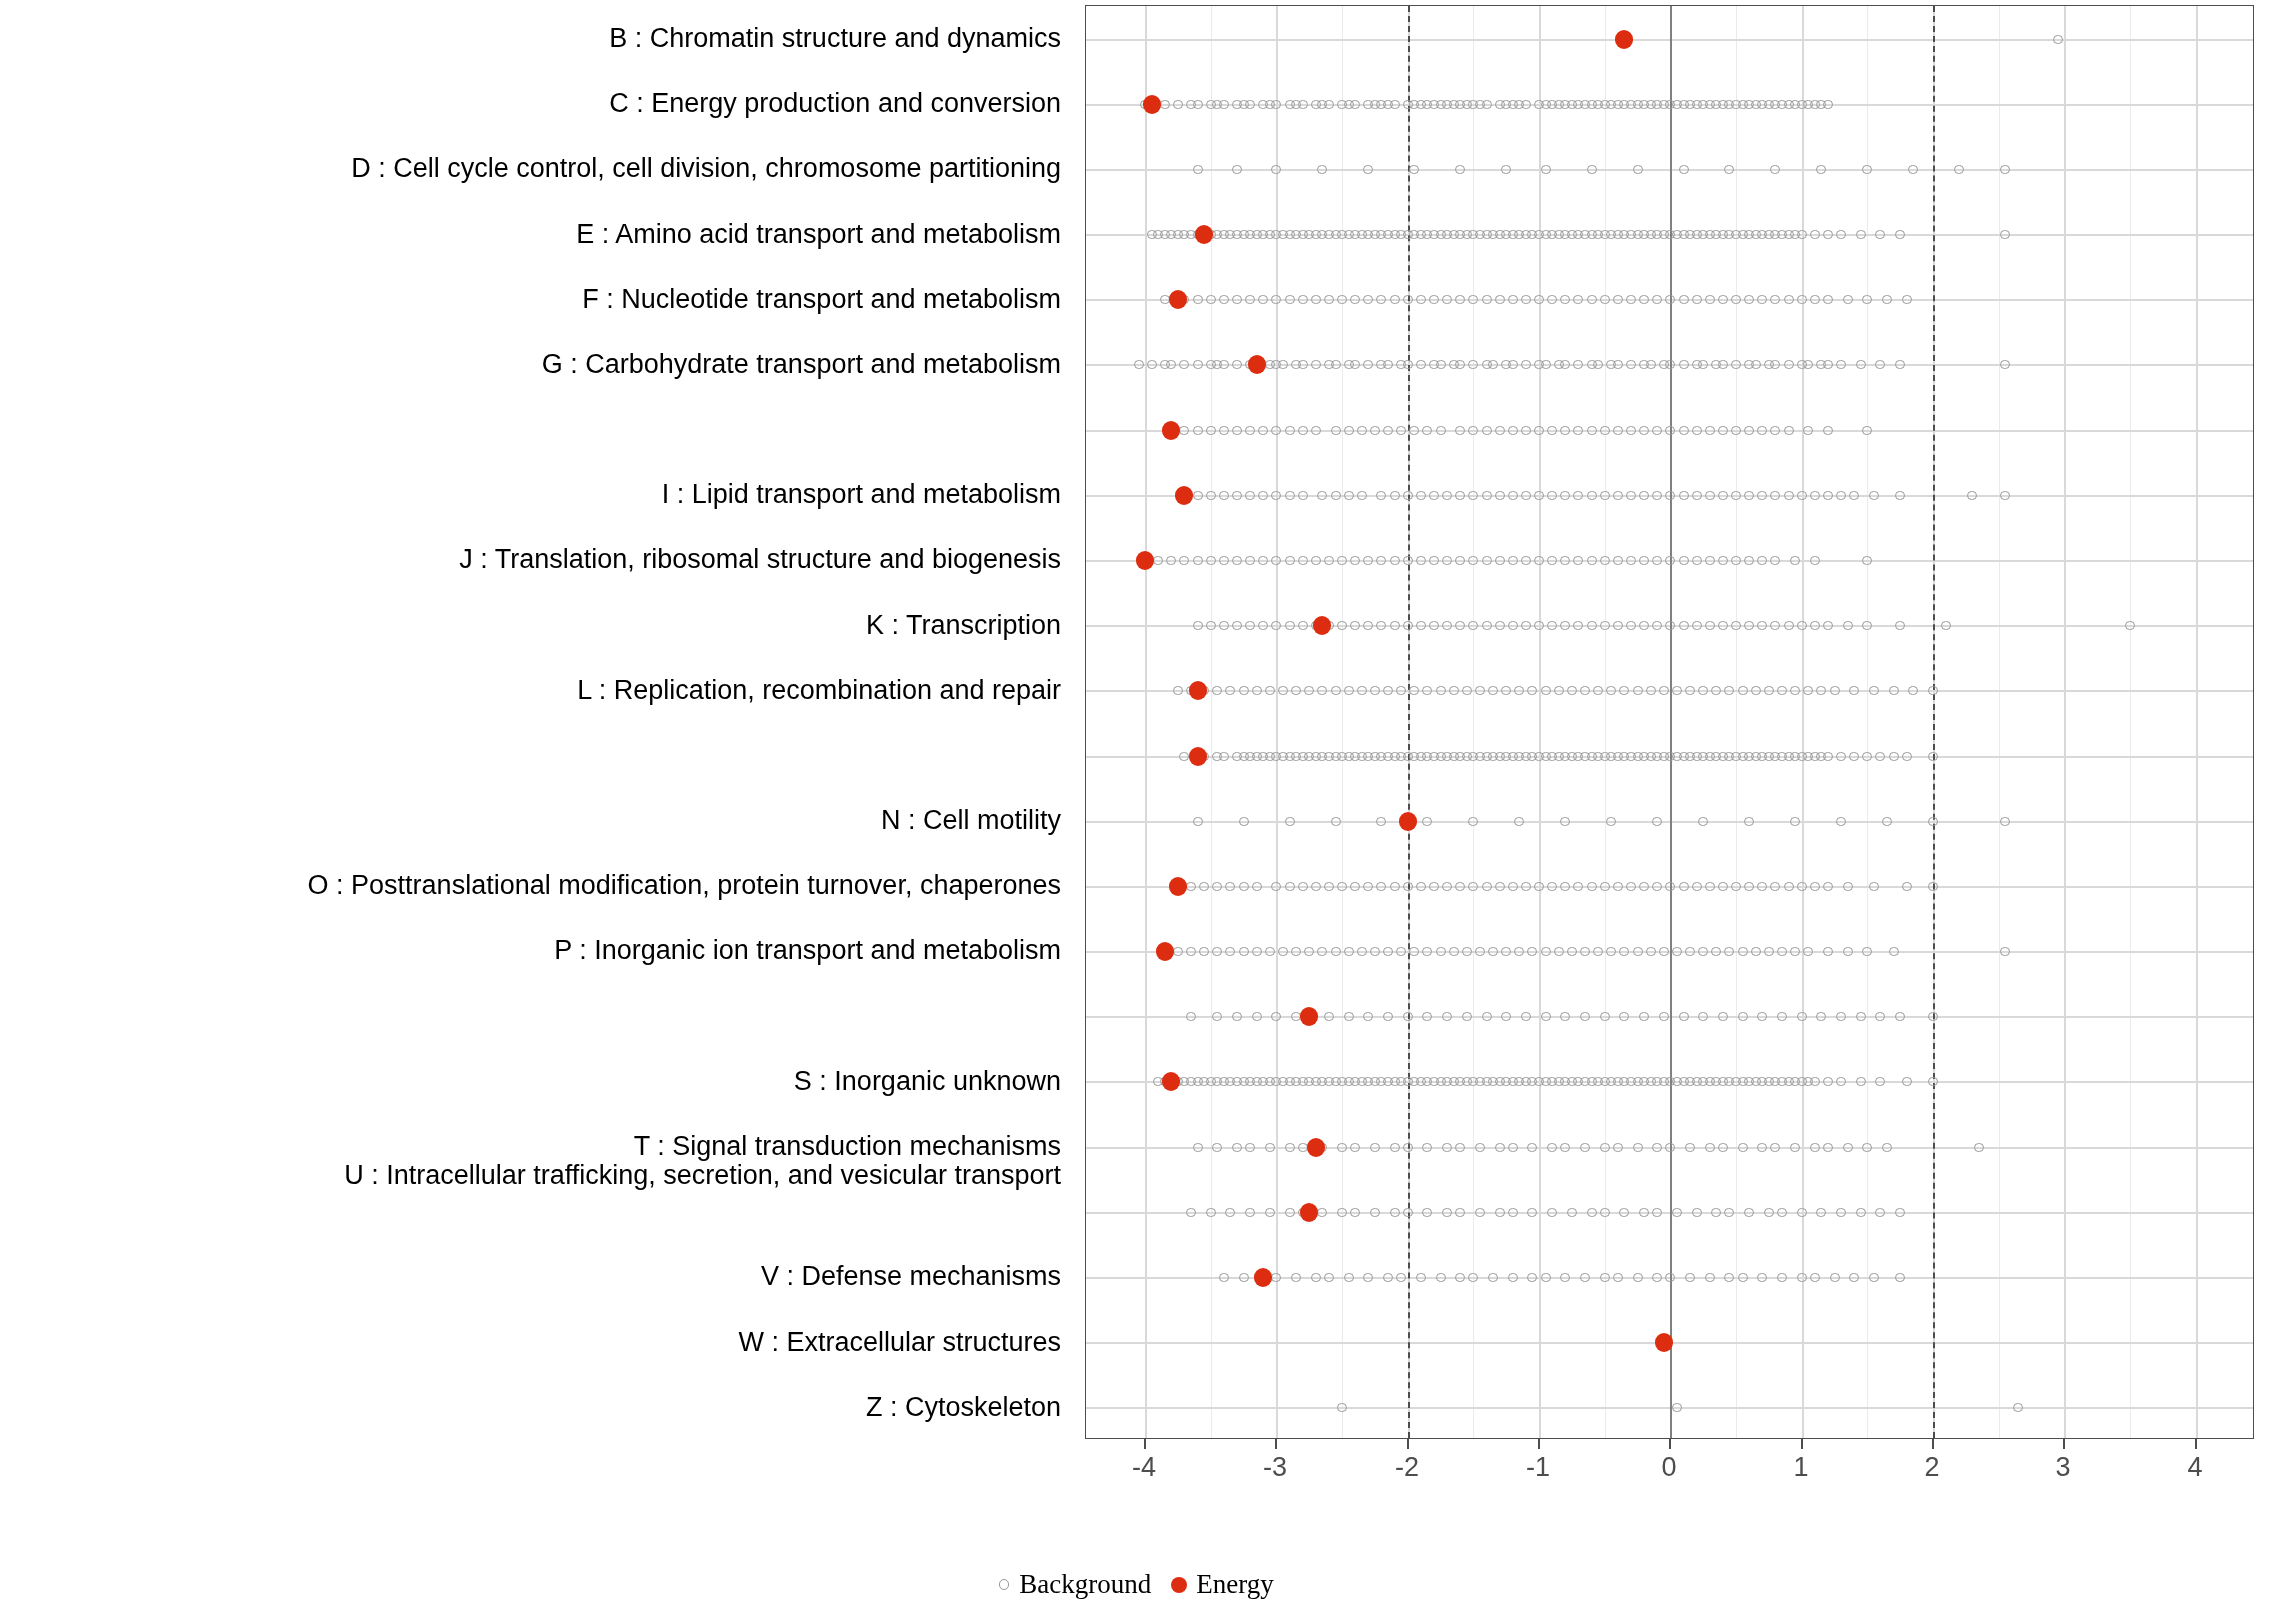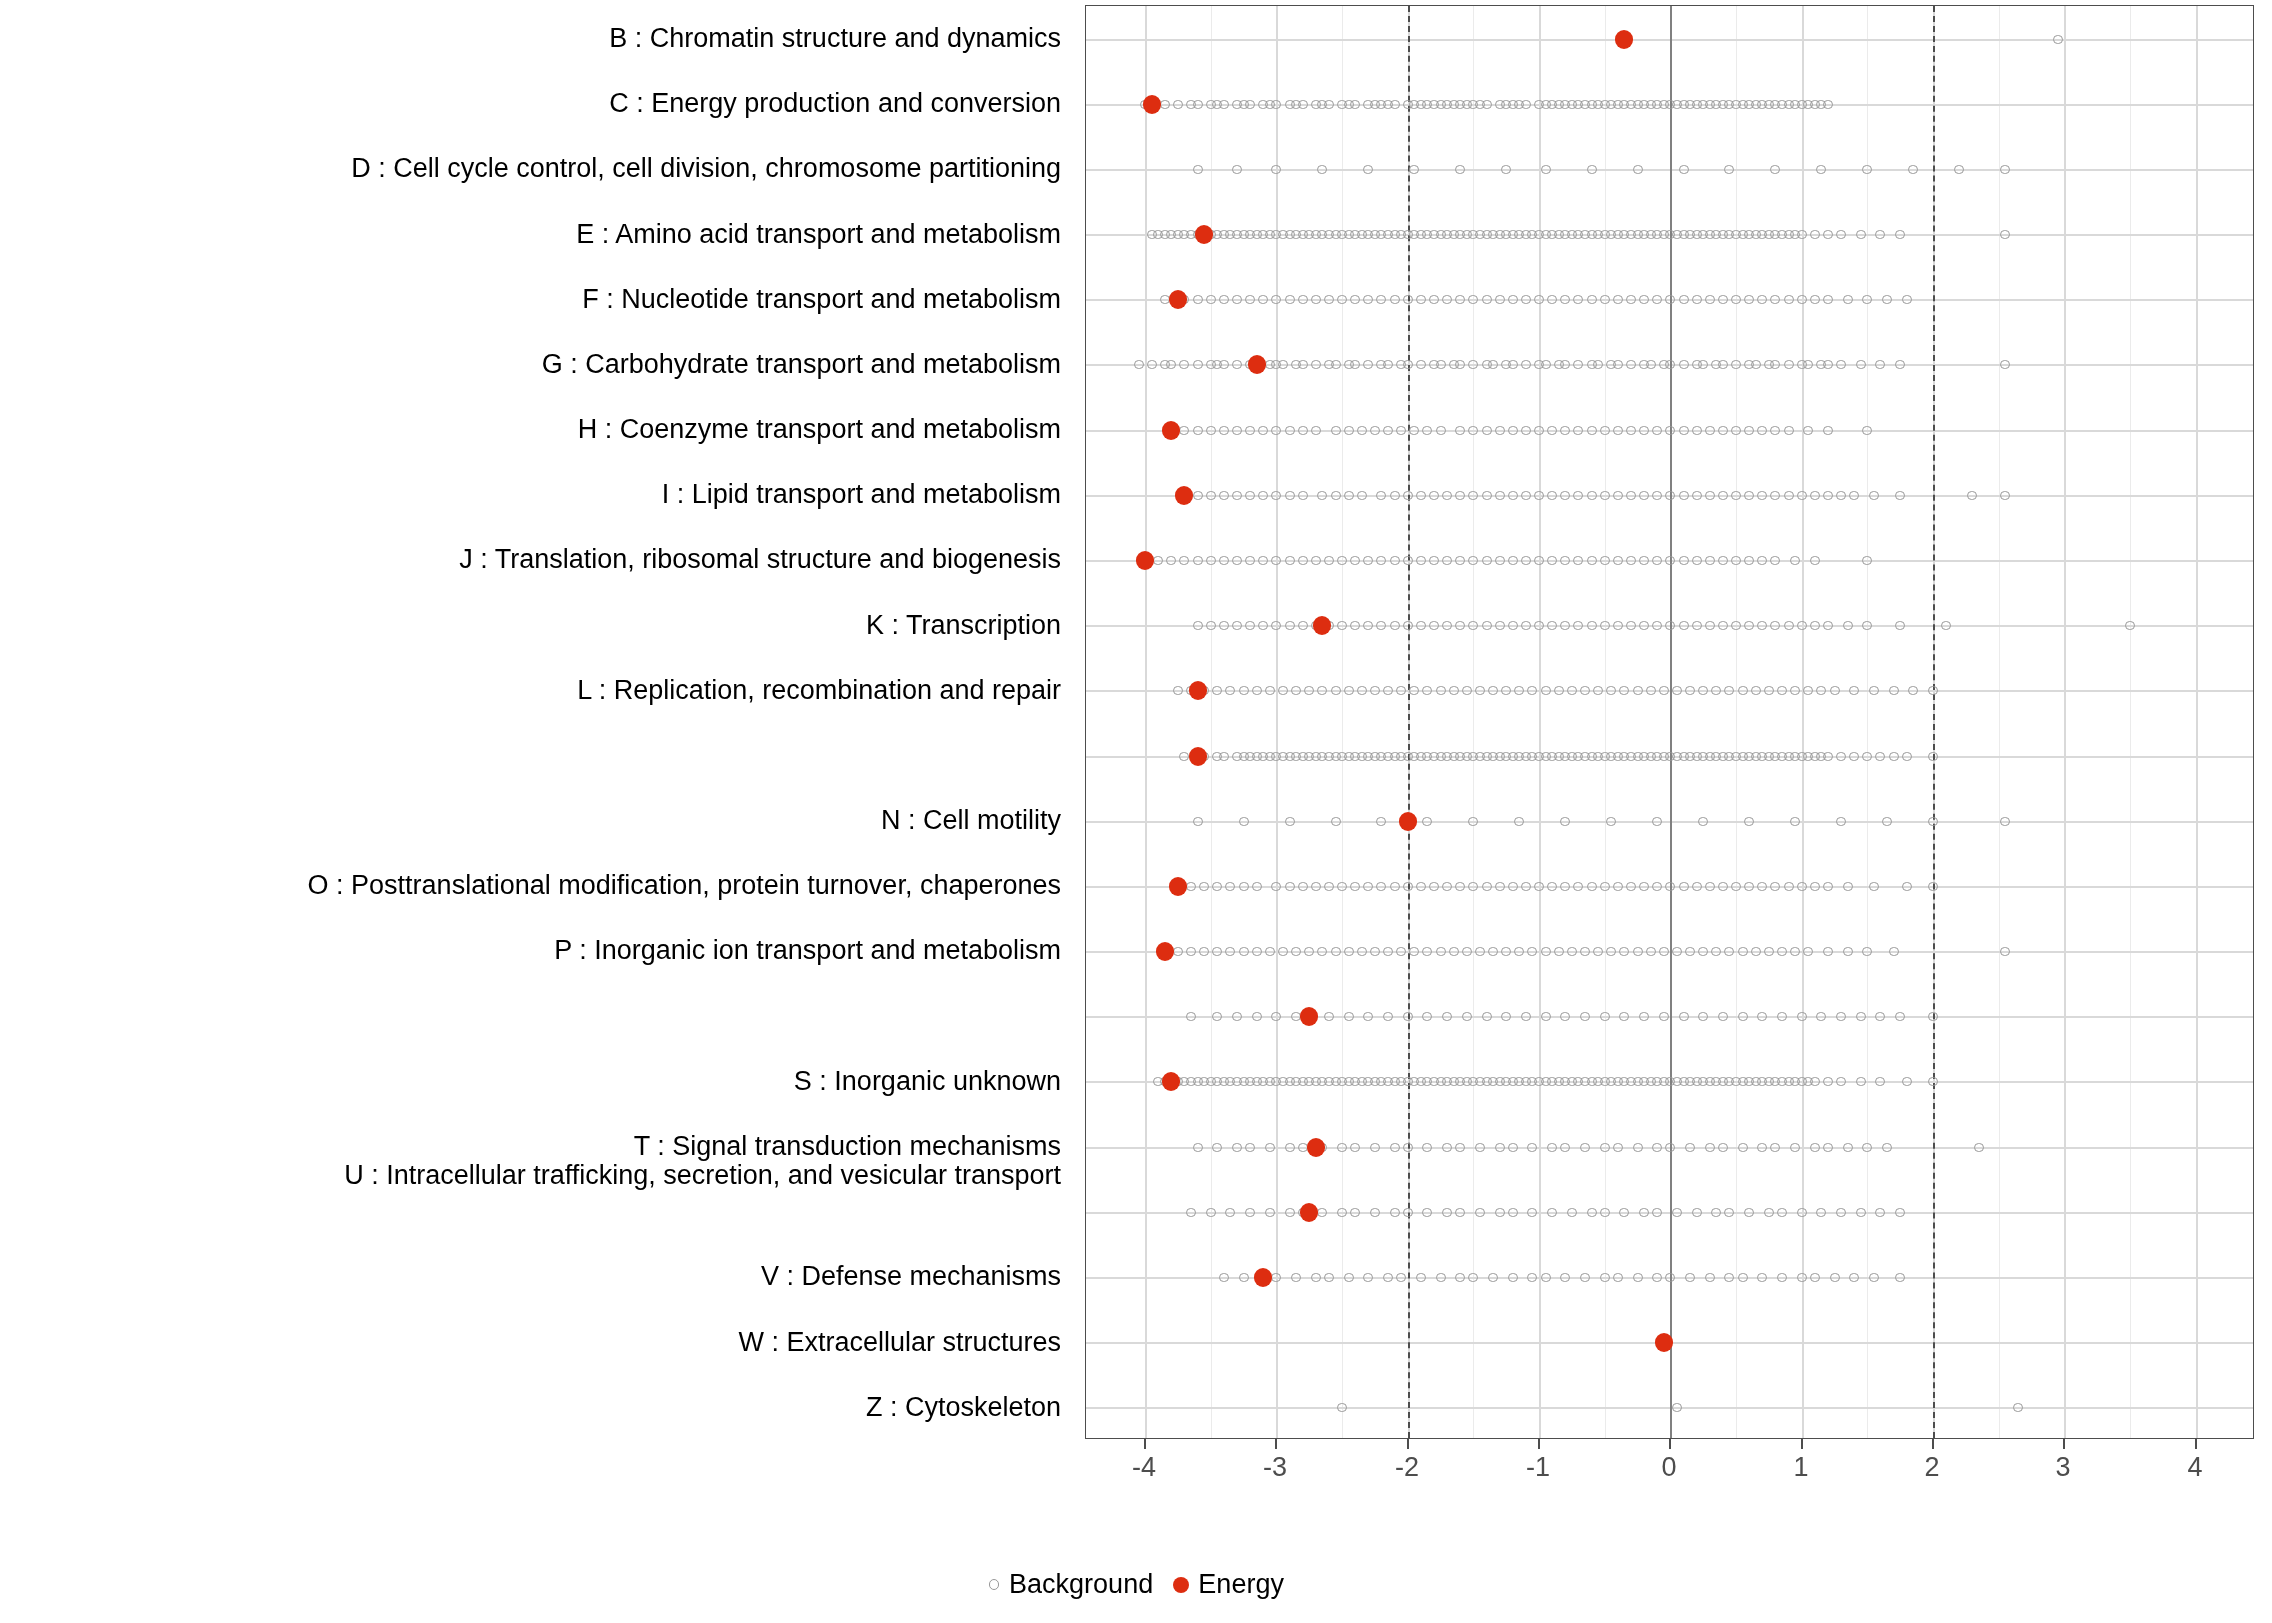--- a/index.html
+++ b/index.html
@@ -138,20 +138,21 @@
   
   #legend {
     position: absolute;
     left: 0;
     top: 1569px;
     width: 2273px;
     display: flex;
     justify-content: center;
     align-items: center;
     gap: 19.5px;
+    font-family: Liberation Serif, serif;
   }
   .legend-entry {
     display: flex;
     align-items: center;
     gap: 9.7px;
   }
   .legend-key-bg {
     width: 10.3px;
     height: 10.3px;
     border: 1.6px solid #999999;
@@ -175,21 +176,20 @@
 
 <div id="root">
 
   <div id="labels">
       <div class="cat-label" style="top: 38px;">B : Chromatin structure and dynamics</div>
       <div class="cat-label" style="top: 103px;">C : Energy production and conversion</div>
       <div class="cat-label" style="top: 168px;">D : Cell cycle control, cell division, chromosome partitioning</div>
       <div class="cat-label" style="top: 234px;">E : Amino acid transport and metabolism</div>
       <div class="cat-label" style="top: 299px;">F : Nucleotide transport and metabolism</div>
       <div class="cat-label" style="top: 364px;">G : Carbohydrate transport and metabolism</div>
-      <div class="cat-label" style="top: 429px;">H : Coenzyme transport and metabolism</div>
       <div class="cat-label" style="top: 494px;">I : Lipid transport and metabolism</div>
       <div class="cat-label" style="top: 559px;">J : Translation, ribosomal structure and biogenesis</div>
       <div class="cat-label" style="top: 625px;">K : Transcription</div>
       <div class="cat-label" style="top: 690px;">L : Replication, recombination and repair</div>
       <div class="cat-label" style="top: 820px;">N : Cell motility</div>
       <div class="cat-label" style="top: 885px;">O : Posttranslational modification, protein turnover, chaperones</div>
       <div class="cat-label" style="top: 950px;">P : Inorganic ion transport and metabolism</div>
       <div class="cat-label" style="top: 1081px;">S : Inorganic unknown</div>
       <div class="cat-label" style="top: 1146px;">T : Signal transduction mechanisms</div>
       <div class="cat-label" style="top: 1175px; margin-left: 8px;">U : Intracellular trafficking, secretion, and vesicular transport</div>

